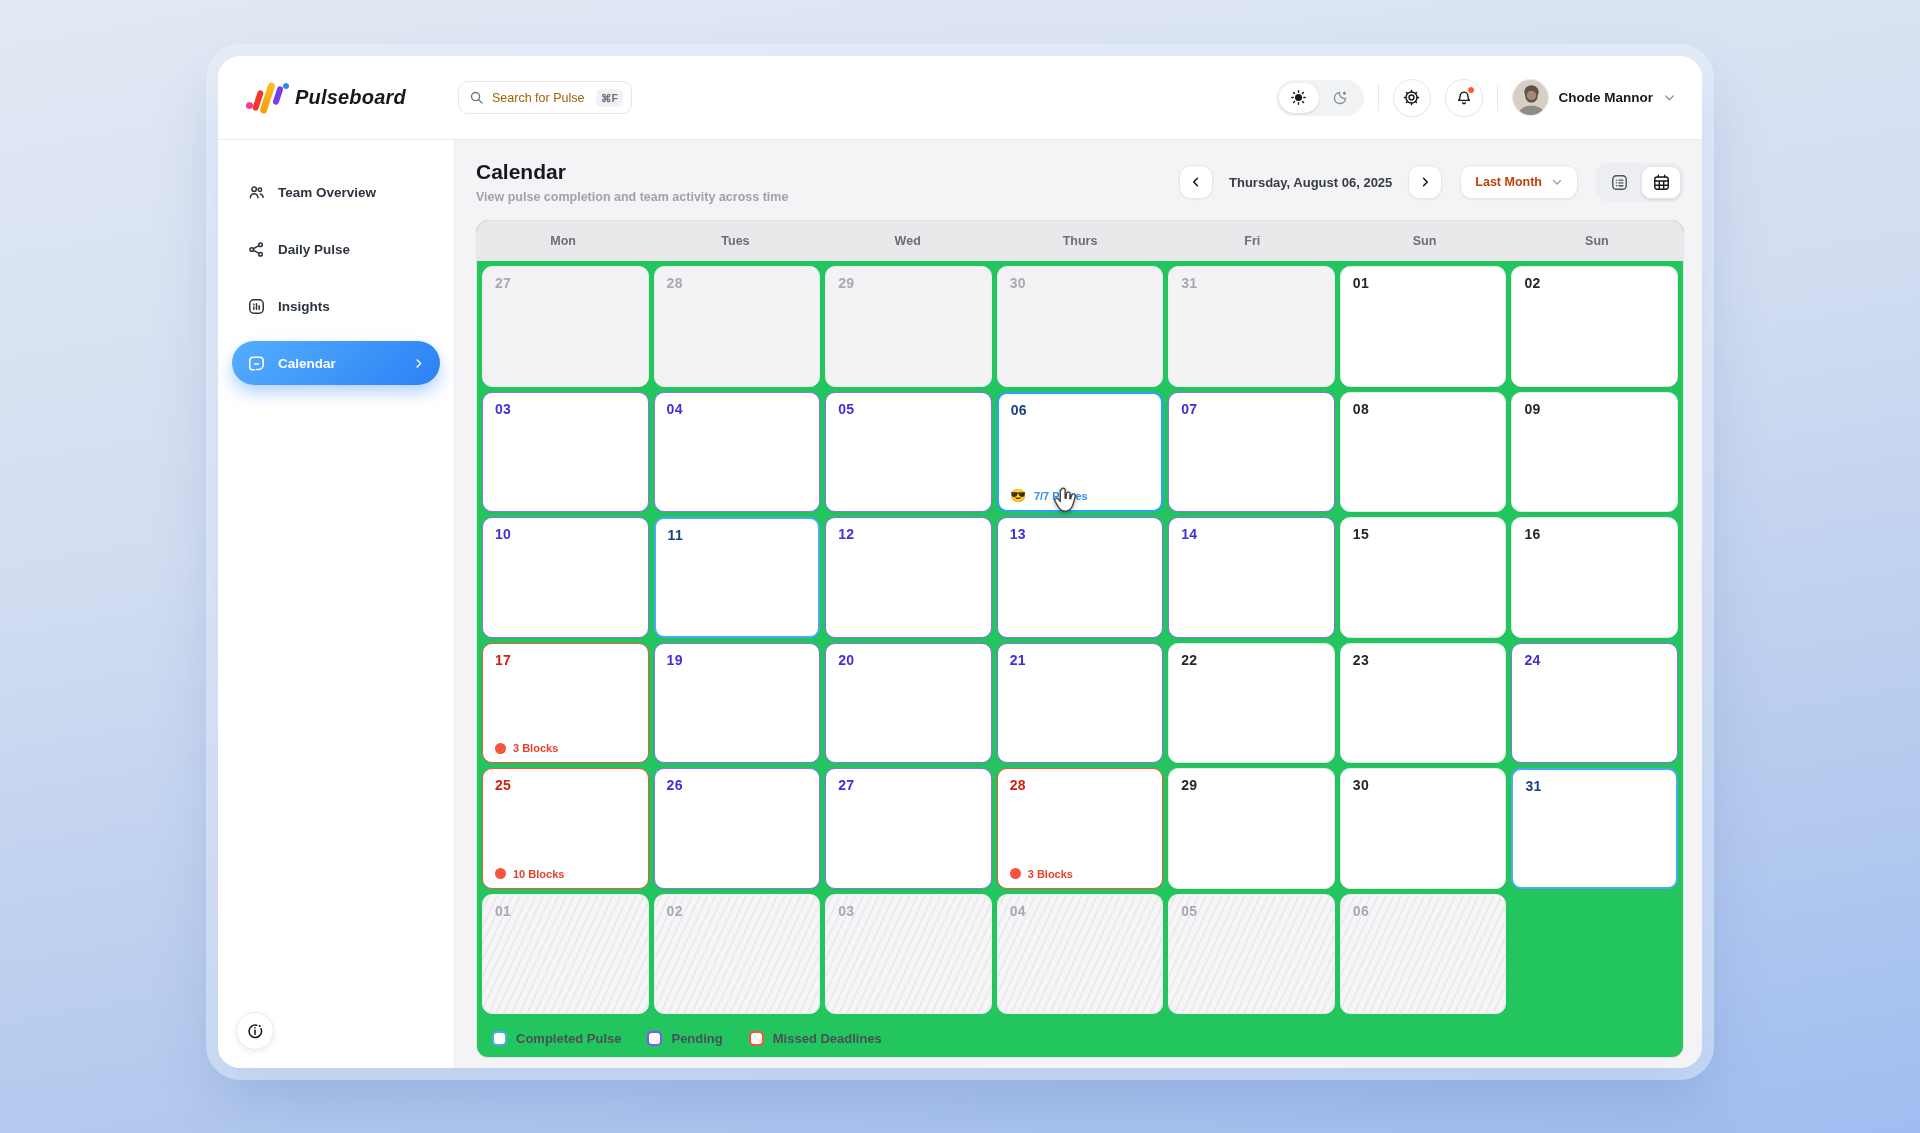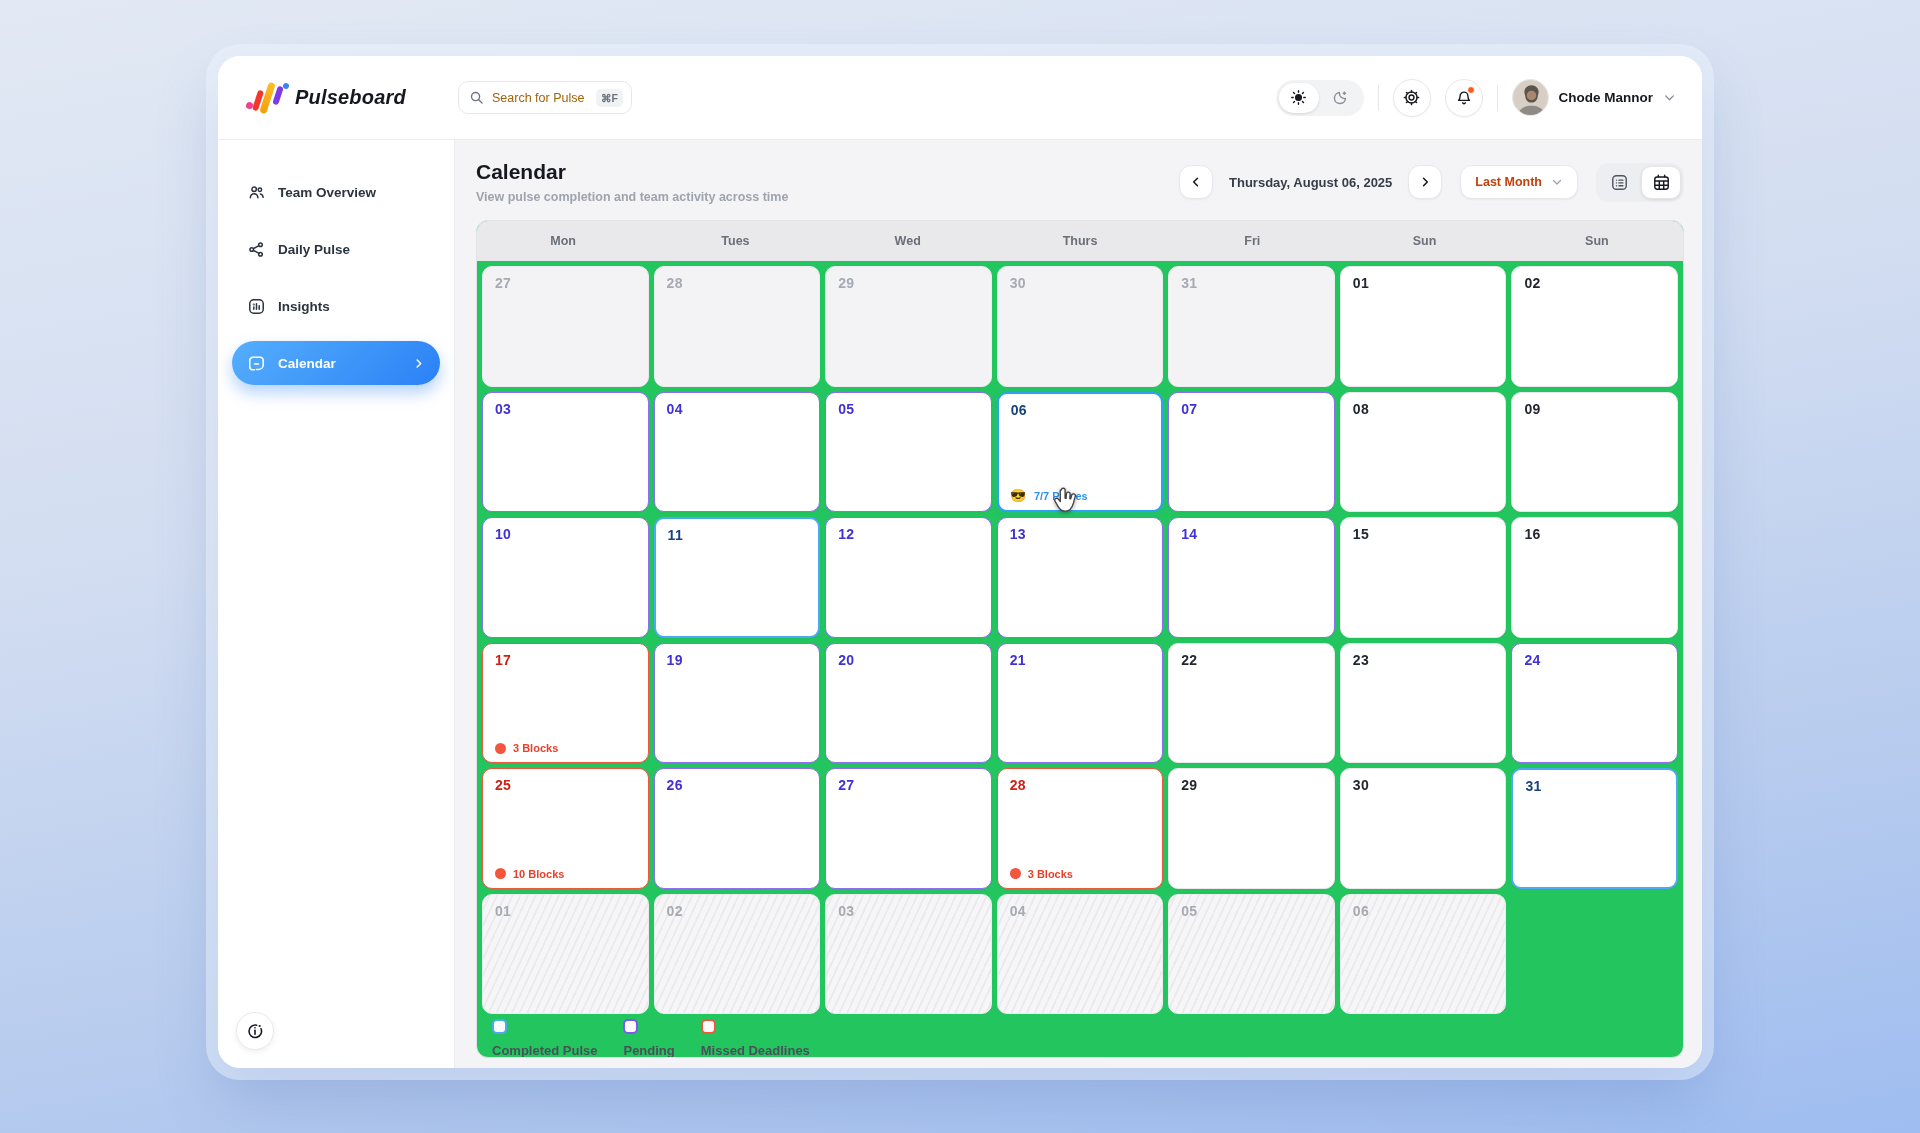--- a/index.html
+++ b/index.html
@@ -81,21 +81,21 @@
   .cell.today { border-width:2.5px; border-color:#2ea1f7; box-shadow:0 2px 8px rgba(46,161,247,.18); }
   .cell.missed { border-color:#f0573f; }
   .cell.missed .num { color:#cf2015; }
   .badge { display:flex; align-items:center; gap:7px; font-size:11px; font-weight:800; }
   .badge .emoji { font-size:13px; line-height:1; }
   .badge .dot { width:11px; height:11px; border-radius:50%; background:#f4553c; flex:none; }
   .badge.blue { color:#2e90f4; }
   .badge.red { color:#e8402a; }
 
   .legend { height:38px; flex:none; display:flex; align-items:center; gap:26px; padding:0 15px; }
-  .legend-item { display:flex; align-items:flex-start; gap:9px;flex-direction:column; }
+  .legend-item { display:flex; align-items:flex-start; gap:9px; }
   .legend-swatch { width:15px; height:15px; border-radius:5px; background:#fcfcfd; border:2.5px solid #999; }
   .legend-label { font-size:13px; font-weight:700; color:#4a505a; }
 
   .cursor { position:absolute; left:1052px; top:486px; z-index:50; pointer-events:none; filter:drop-shadow(0 1px 2px rgba(0,0,0,.35)); }
 </style>
 </head>
 <body>
 
 <div class="bg"></div>
 

